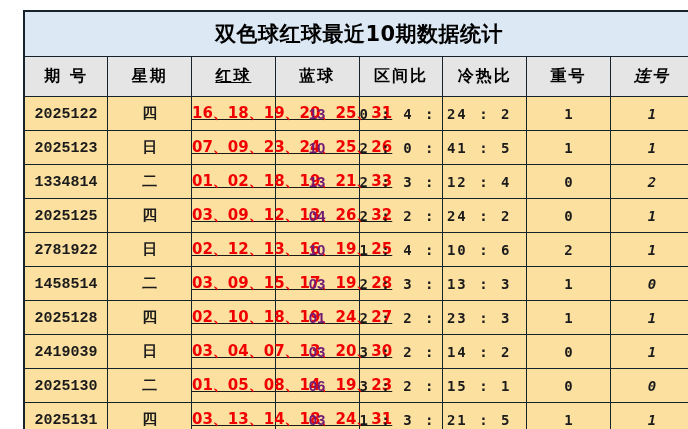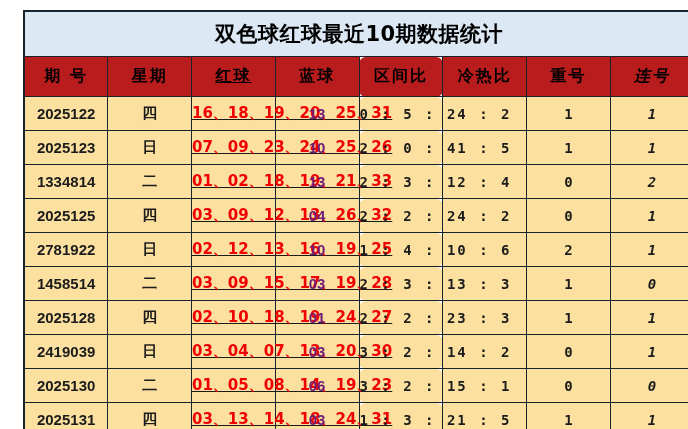--- a/index.html
+++ b/index.html
@@ -36,39 +36,39 @@
   }
   tr.title-row td {
     background: #dce8f4;
     height: 44px;
     font-size: 21px;
     color: #000000;
     letter-spacing: 0.5px;
     font-family: "DejaVu Sans", "Liberation Sans", sans-serif;
   }
   tr.head-row td {
-    background: #b91c1c;
+    background: #e5e5e5;
     height: 39px;
     font-size: 16px;
     color: #000000;
     letter-spacing: 2px;
     font-family: "DejaVu Sans", "Liberation Sans", sans-serif;
   }
   tr.data-row td {
     background: #fbe0a0;
     height: 33px;
     font-size: 15px;
     color: #1b1b1b;
     font-family: "Liberation Sans", "DejaVu Sans", sans-serif;
   }
   td.c-issue { width: 78px; }
   td.c-week  { width: 46px; font-family: "DejaVu Sans", sans-serif; font-size: 15px; }
   td.c-red   { width: 198px; text-decoration: underline; }
   td.c-blue  { width: 60px; }
-  td.c-zone  { width: 113px; border-radius: 7px; }
+  td.c-zone  { width: 113px; }
   td.c-ch    { width: 73px; }
   td.c-rep   { width: 52px; }
   td.c-con   { width: 50px; font-style: italic; }
 
   .red-balls {
     color: #f00000;
     font-size: 15px;
     font-weight: bold;
     letter-spacing: 0px;
     font-family: "DejaVu Sans", "Liberation Sans", sans-serif;
@@ -86,21 +86,21 @@
     font-weight: bold;
     letter-spacing: 2.5px;
     white-space: nowrap;
   }
   .numcell {
     font-family: "DejaVu Sans Mono", "Liberation Mono", monospace;
     font-size: 14px;
     font-weight: bold;
   }
   .issue-txt {
-    font-family: Liberation Sans, sans-serif;
+    font-family: Liberation Mono, monospace;
     font-size: 15px;
     font-weight: bold;
   }
 </style>
 </head>
 <body>
 
 <div id="wrap">
   <table class="stats">
     <tbody>
@@ -116,21 +116,21 @@
         <td class="c-ch">冷热比</td>
         <td class="c-rep">重号</td>
         <td class="c-con">连号</td>
       </tr>
 
     <tr class="data-row">
           <td class="c-issue"><span class="issue-txt">2025122</span></td>
           <td class="c-week"><span>四</span></td>
           <td class="c-red"><span class="red-balls">16、18、19、20、25、31</span></td>
           <td class="c-blue"><span class="blue-ball">13</span></td>
-          <td class="c-zone"><span class="ratio">0 : 5 : 2</span></td>
+          <td class="c-zone"><span class="ratio">0 : 4 : 2</span></td>
           <td class="c-ch"><span class="ratio">4 : 2</span></td>
           <td class="c-rep"><span class="numcell">1</span></td>
           <td class="c-con"><span class="numcell">1</span></td>
         </tr>
         <tr class="data-row">
           <td class="c-issue"><span class="issue-txt">2025123</span></td>
           <td class="c-week"><span>日</span></td>
           <td class="c-red"><span class="red-balls">07、09、23、24、25、26</span></td>
           <td class="c-blue"><span class="blue-ball">10</span></td>
           <td class="c-zone"><span class="ratio">2 : 0 : 4</span></td>

